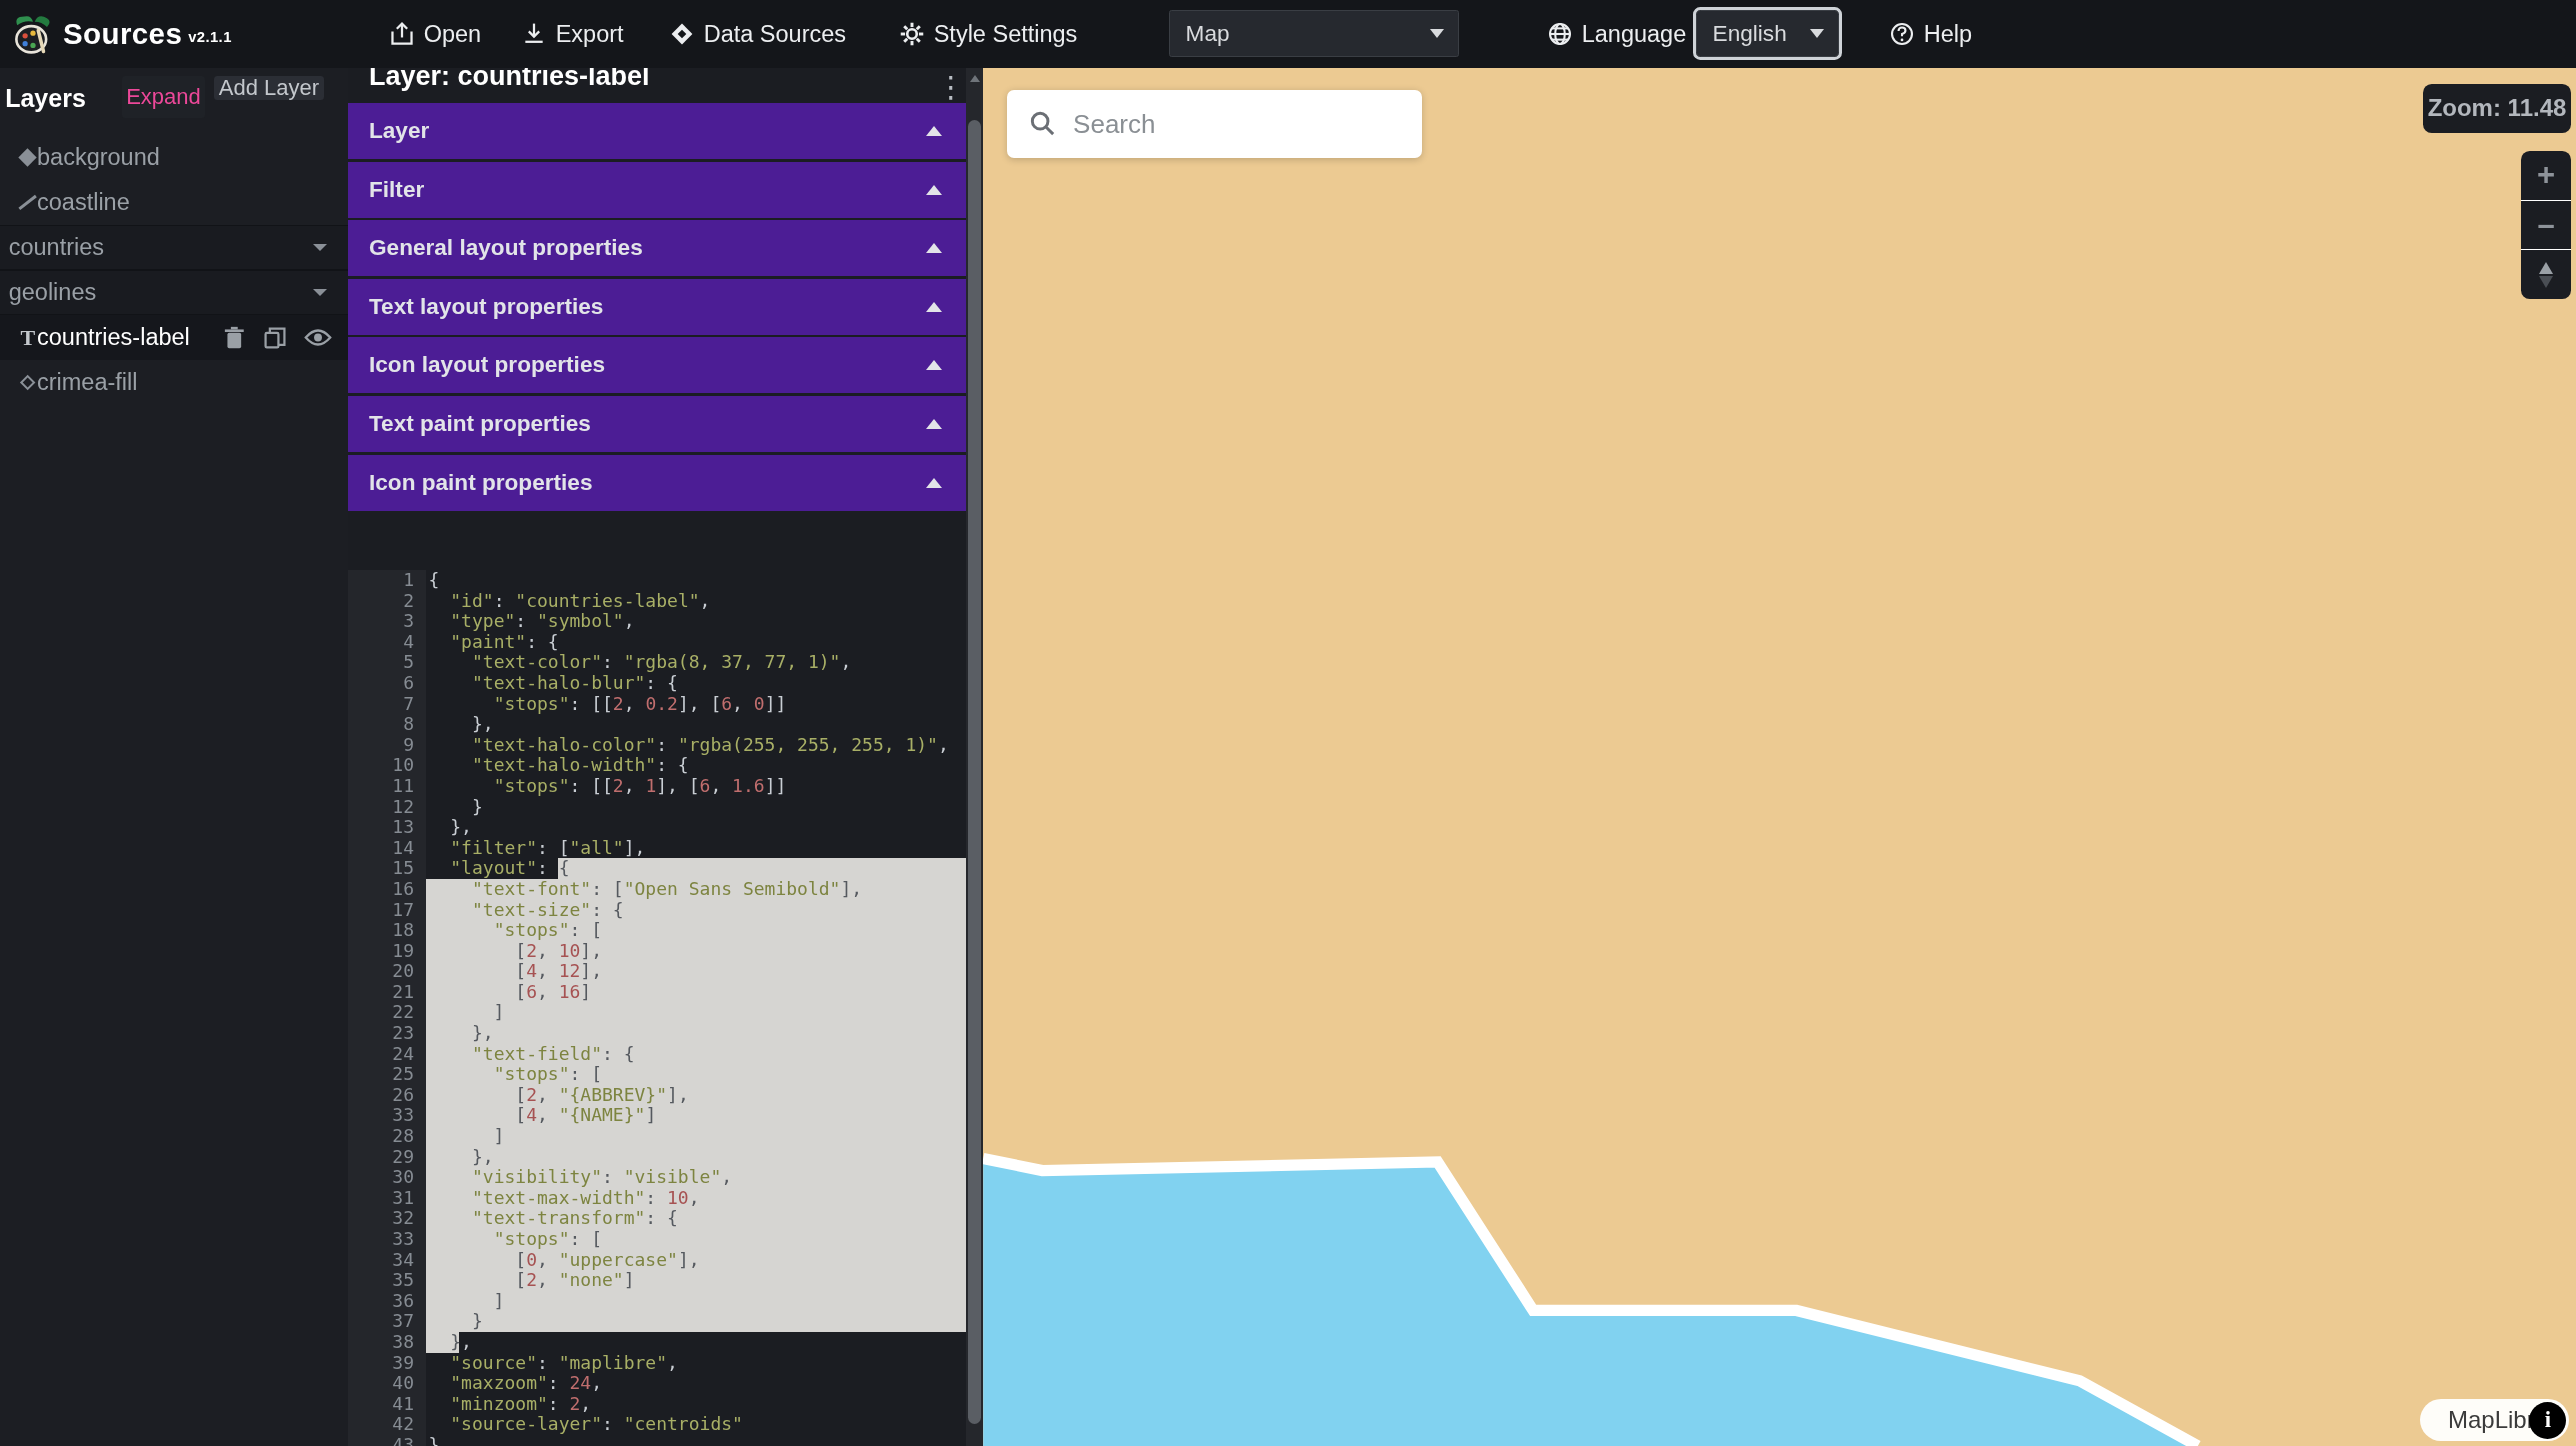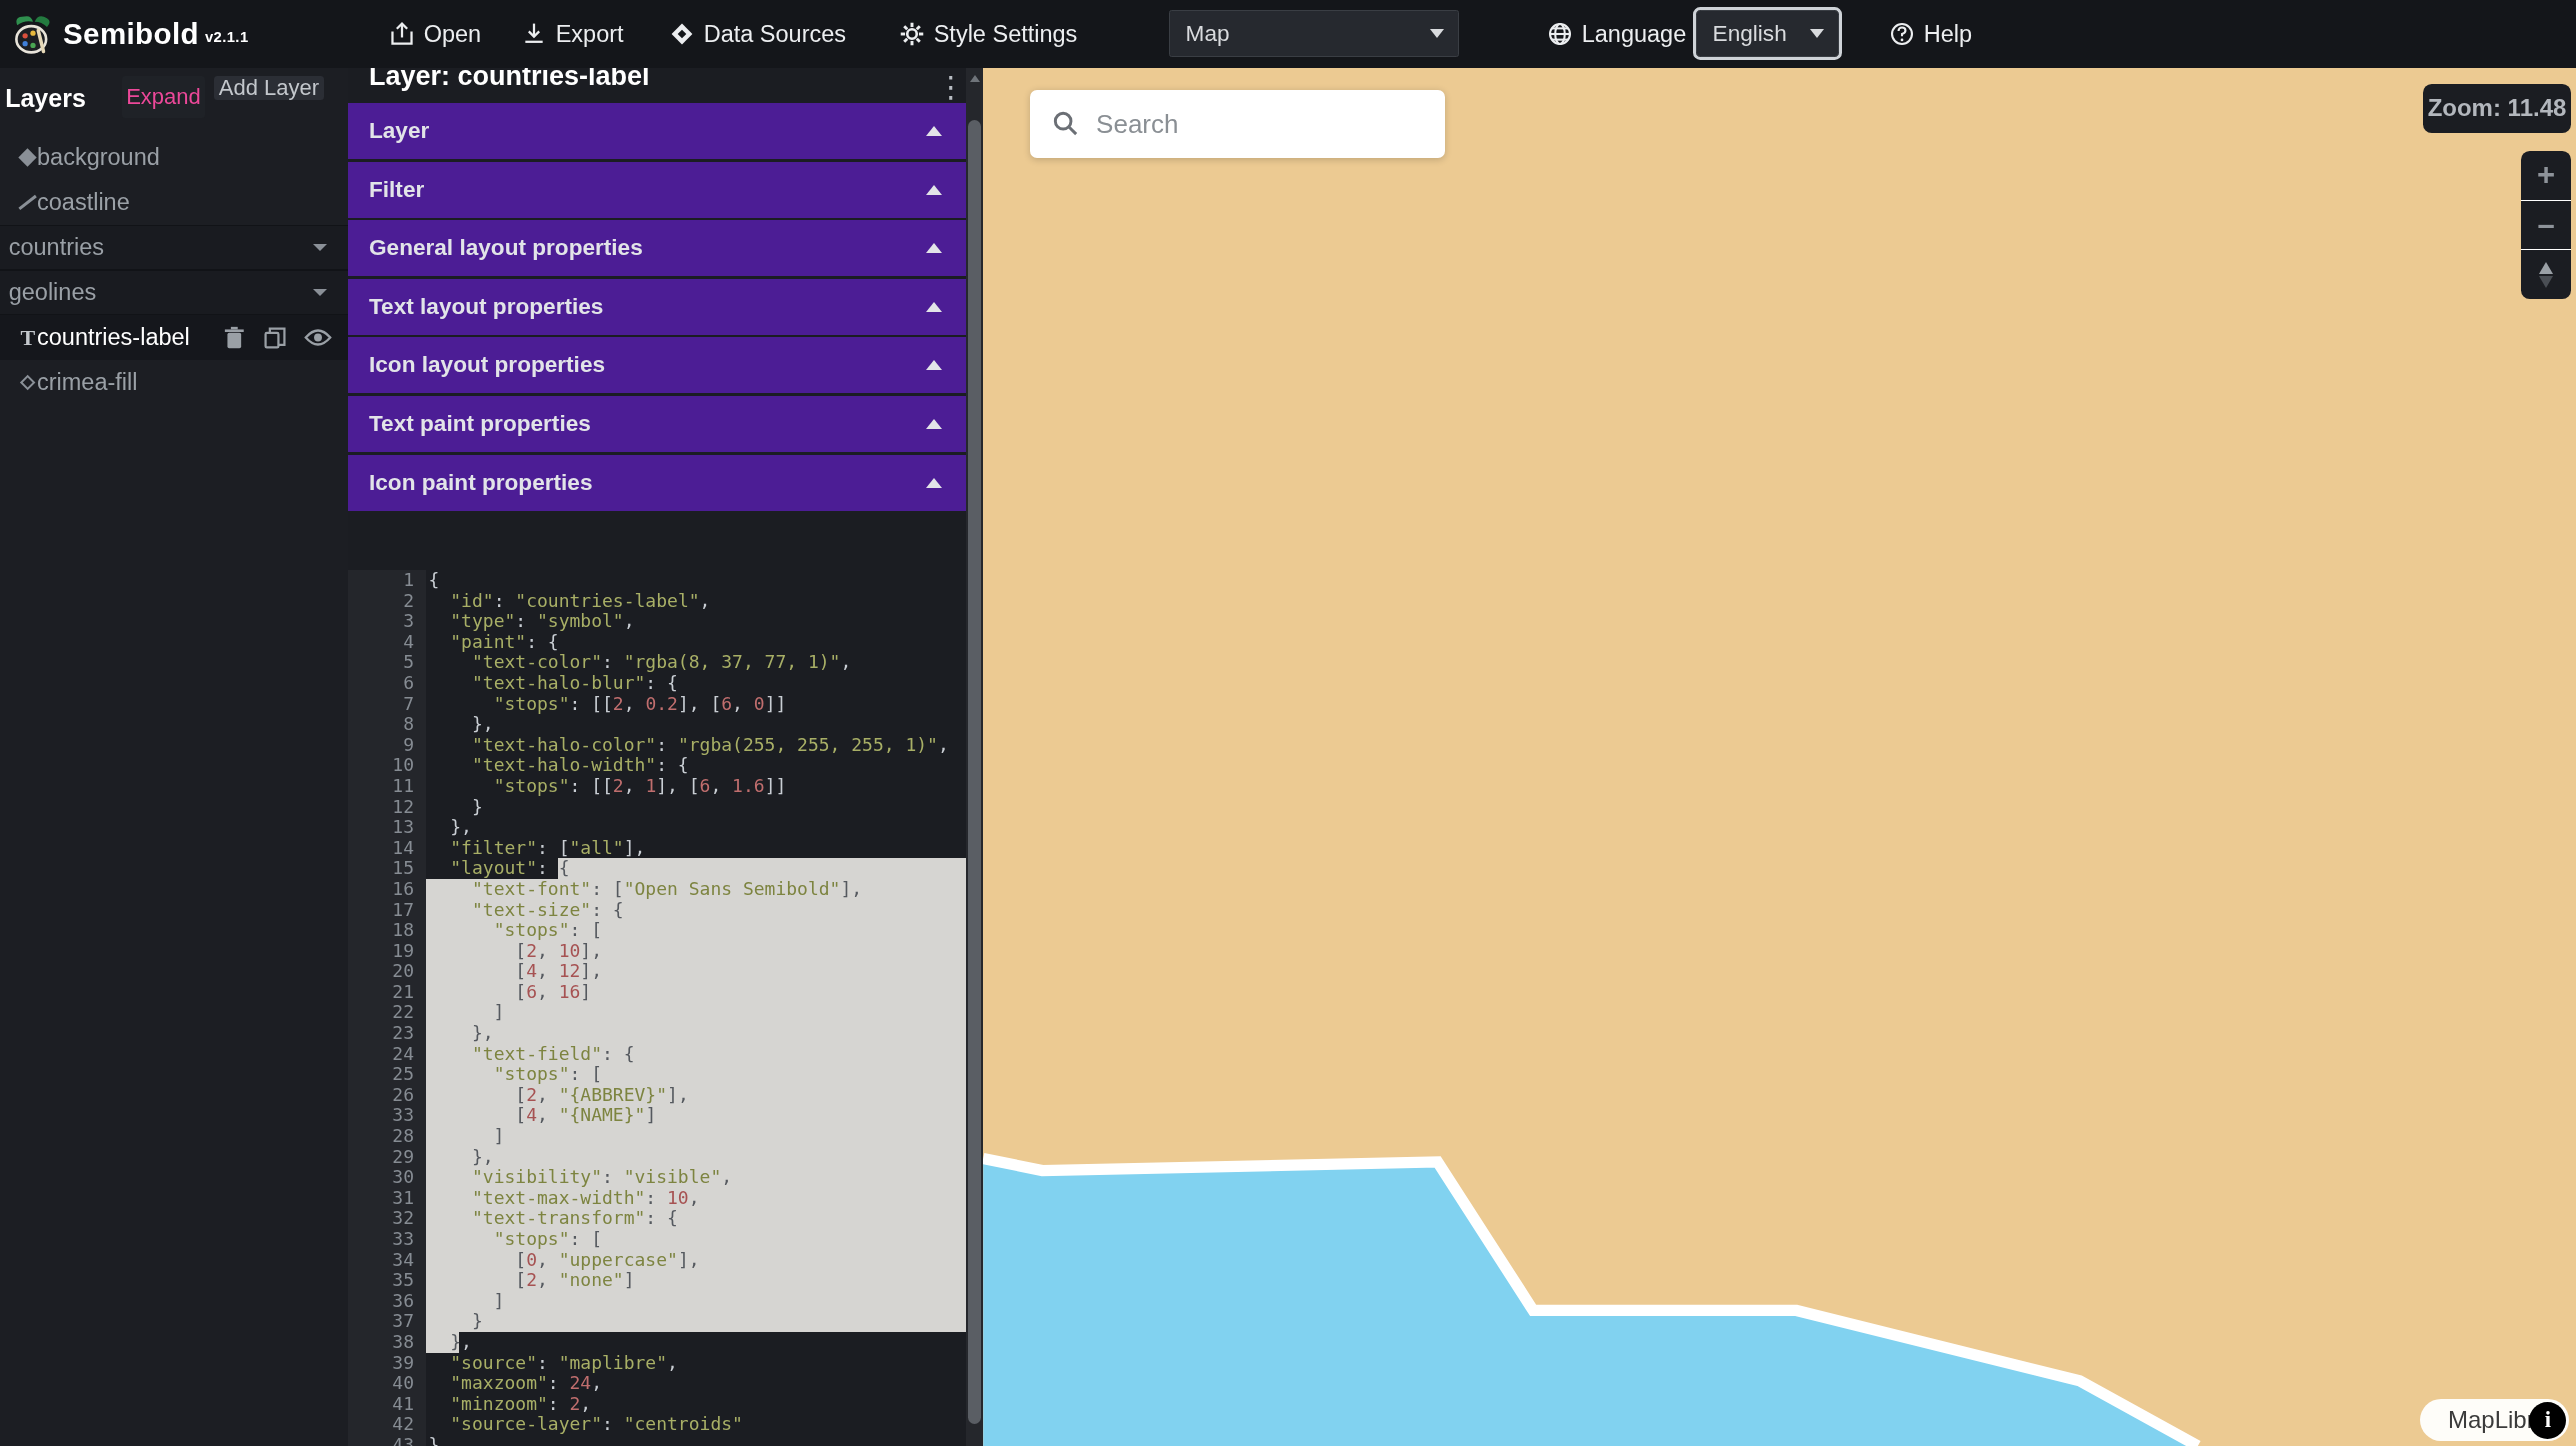--- a/index.html
+++ b/index.html
@@ -77,21 +77,21 @@
   
   .insp-scroll { position:absolute; left:618px; top:0; width:17.4px; height:1378px; background:#25272c; }
   .insp-scroll .arrow-up { position:absolute; left:3.5px; top:7px; width:0; height:0;
       border-left:5.2px solid transparent; border-right:5.2px solid transparent; border-bottom:7px solid #6f747a; }
   .insp-thumb { position:absolute; left:1.7px; top:52px; width:13px; height:1304px; background:#5a5e64; border-radius:7px; }
 
   
   .map { position:absolute; left:983px; top:68px; width:1593px; height:1378px; background:#ecca92; overflow:hidden; }
   .map svg.coast { position:absolute; left:0; top:0; }
   .searchbox { position:absolute; left:24px; top:22px; width:415px; height:68px; background:#fff;
-               border-radius:7px; box-shadow:0 1.7px 7px rgba(0,0,0,.18); display:flex; align-items:center;margin-left:23px; }
+               border-radius:7px; box-shadow:0 1.7px 7px rgba(0,0,0,.18); display:flex; align-items:center; }
   .searchbox .ph { color:#8a8f94; font-size:26px; margin-left:15.6px; }
   .zoom-badge { position:absolute; left:1440px; top:15.6px; width:148px; height:49px; background:#1b1d22;
                 border-radius:8.7px; color:#b3b7bd; font-size:24px; font-weight:bold;
                 display:flex; align-items:center; justify-content:center; }
   .navctl { position:absolute; left:1538px; top:83px; width:50px; height:148px; background:#1b1d22;
             border-radius:8.7px; display:flex; flex-direction:column; overflow:hidden; }
   .navbtn { flex:1; display:flex; align-items:center; justify-content:center; color:#8e939a;
             font-size:31px; font-weight:bold; }
   .navbtn + .navbtn { border-top:1.7px solid #fff; }
   .compass { display:flex; flex-direction:column; align-items:center; gap:1.7px; }
@@ -114,21 +114,21 @@
       <path d="M26 10 Q30 0 40 6 Q46 10 40 16 Q34 10 26 10Z" fill="#237a3f"></path>
       <ellipse cx="22" cy="30" rx="17" ry="15" fill="#1d1f23" stroke="#e8e4da" stroke-width="3"></ellipse>
       <circle cx="15" cy="26" r="3" fill="#d94f3c"></circle>
       <circle cx="24" cy="23" r="3" fill="#e8b93c"></circle>
       <circle cx="15" cy="35" r="3" fill="#3f7fd9"></circle>
       <circle cx="24" cy="37" r="3" fill="#49a552"></circle>
       <path d="M30 20 L36 44" stroke="#e6d9b8" stroke-width="4" stroke-linecap="round"></path>
     </svg>
   </div>
   <div class="abs app-title">
-    <span>Semibold</span>
+    <span>Sources</span>
     <span class="app-version">v2.1.1</span>
   </div>
 
   <div class="abs menu-item mi-open">
     <span>
       <svg width="26" height="26" viewBox="0 0 30 30" fill="none" stroke="#eceef0" stroke-width="2.6">
         <path d="M4 12 L4 26 L26 26 L26 12"></path>
           <path d="M15 19 L15 4"></path>
           <path d="M9 9 L15 3 L21 9"></path>
       </svg>

